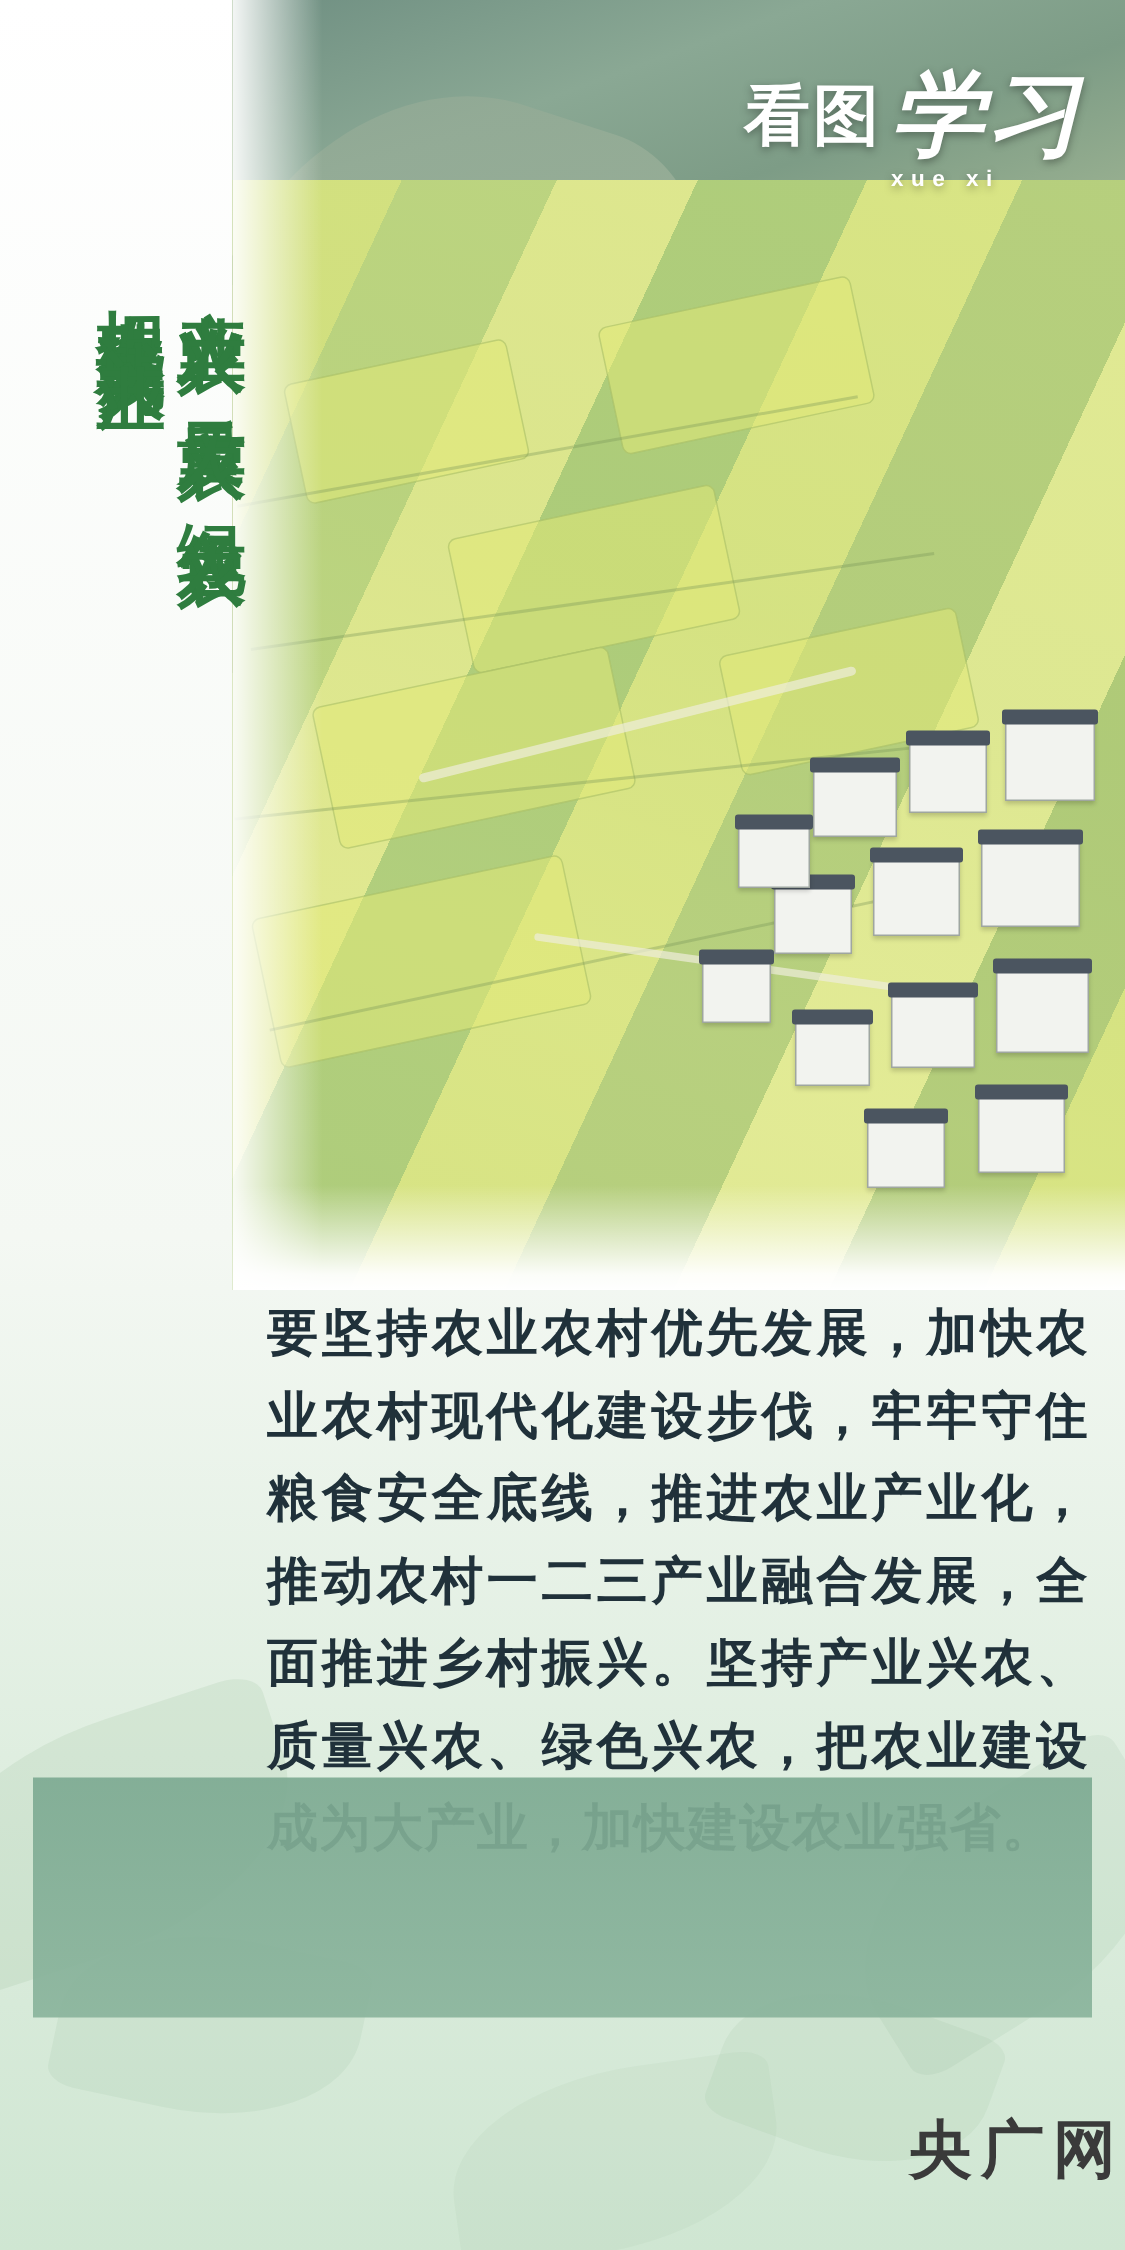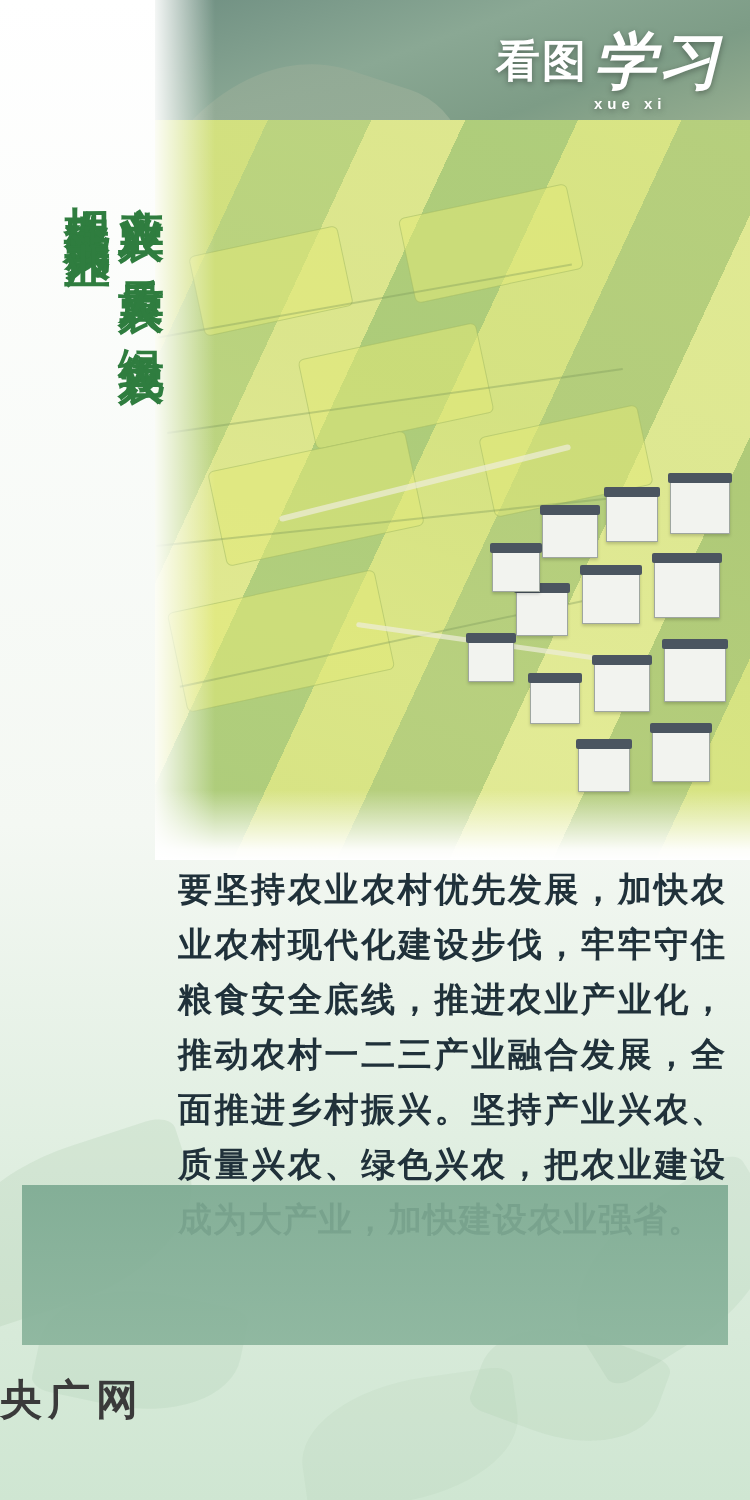--- a/index.html
+++ b/index.html
@@ -111,21 +111,21 @@
   .photo-fade-left {
     position: absolute;
     left: 0; top: 0; width: 60px; height: 100%;
     background: linear-gradient(90deg, rgba(255,255,255,.92) 0%, rgba(255,255,255,0) 100%);
   }
 
   
   .brand {
     position: absolute;
     right: 28px;
-    top: 32px;
+    top: 48px;
     display: flex;
     align-items: flex-start;
     color: #ffffff;
     text-shadow: 0 2px 6px rgba(0,0,0,.35);
   }
   .brand-kantu {
     font-family: "Liberation Serif", serif;
     font-size: 44px;
     font-weight: bold;
     letter-spacing: 2px;
@@ -214,23 +214,23 @@
     font-size: 25px;
     line-height: 1.75;
     letter-spacing: 1px;
     color: #ffffff;
   }
 
   
   .footer {
     position: absolute;
     left: 0;
-    top: 1372px;
+    top: 1405px;
     width: 750px;
-    text-align: left;
+    text-align: right;
   }
   .footer-logo {
     display: inline-block;
     font-family: "Liberation Serif", serif;
     font-size: 42px;
     font-weight: bold;
     letter-spacing: 6px;
     color: #3a3a3a;
   }
 </style>

